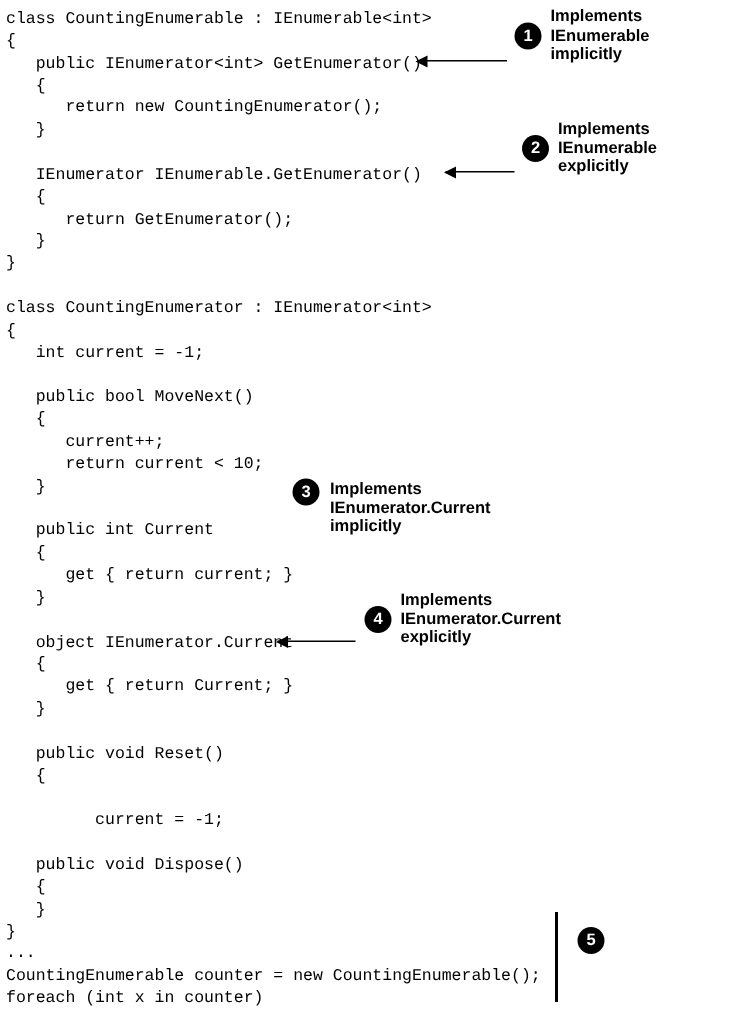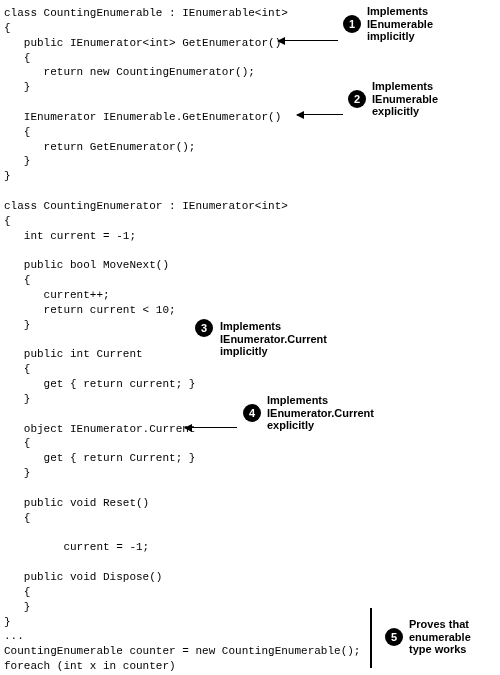--- a/index.html
+++ b/index.html
@@ -151,16 +151,15 @@
 
   <div class="arrow" style="left:185px; top:427px; width:52px;"></div>
   <div class="callout" style="left:243px; top:394px;">
     <span class="bubble">4</span>
     <span class="callout-text">Implements<br>IEnumerator.Current<br>explicitly</span>
   </div>
 
   <div class="vline" style="left:370px; top:608px; height:60px;"></div>
   <div class="callout" style="left:385px; top:618px;">
     <span class="bubble">5</span>
-    <span class="callout-text">Proves that<br>enumerable<br>type works</span>
   </div>
 
 </div>
 
 </body></html>

